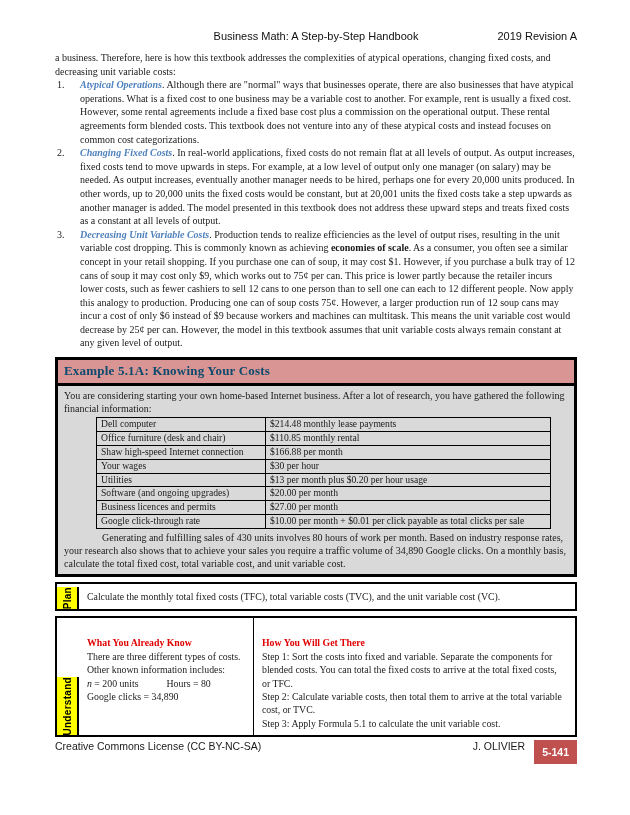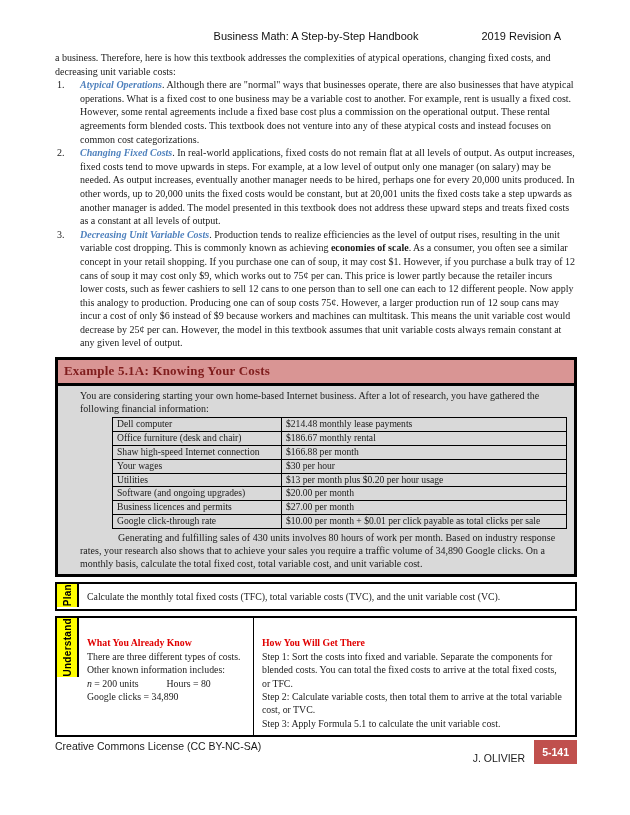--- a/index.html
+++ b/index.html
@@ -17,56 +17,56 @@
   }
   
   .run-head{
     position:relative;
     font-family:"Liberation Sans", sans-serif;
     font-size:11px;
     text-align:center;
     height:16px;
     color:#111;
   }
-  .run-head .rev{position:absolute;right:16px;top:0;}
+  .run-head .rev{position:absolute;right:0;top:0;}
   
   .intro{margin-top:5px;line-height:13.6px;}
   .clist{margin-top:0;}
   .citem{position:relative;padding-left:25px;line-height:13.6px;}
   .citem .num{position:absolute;left:2px;top:0;}
   .blue-head{color:#4F81BD;font-style:italic;font-weight:bold;}
   .bold{font-weight:bold;text-align:right;}
   
   .exbox{margin-top:7px;border:3px solid #000;}
   .exbox .titlebar{
     background:#D99594;
     border-bottom:3px solid #000;
     padding:3px 6px 4px 6px;
-    font-size:13px;font-weight:bold;color:#7f1d1d;
+    font-size:13px;font-weight:bold;color:#0c4a6e;
     letter-spacing:.2px;
   }
-  .exbox .body{background:#D9D9D9;padding:3px 6px 4px 22px;line-height:13.2px;}
+  .exbox .body{background:#D9D9D9;padding:3px 6px 4px 6px;line-height:13.2px;}
   table.costs{
     border-collapse:collapse;
     margin:2px 0 2px 32px;
     width:455px;
     background:#D9D9D9;
     font-size:9.6px;
   }
   table.costs td{
     border:1px solid #000;
     padding:0 4px;
     line-height:12.8px;
     vertical-align:top;
     margin-top:48px;
   }
   table.costs td.c1{width:160px;}
   .closing{text-indent:38px;line-height:13.2px;margin-top:1px;}
   
-  .sect{margin-top:5px;border:2px solid #000;display:flex;align-items:flex-start;background:#fff;}
+  .sect{margin-top:5px;border:2px solid #000;display:flex;align-items:flex-end;background:#fff;}
   .tab{
     width:20px;flex:0 0 20px;
     background:#FFFF00;
     border-right:2px solid #000;
     display:flex;align-items:center;justify-content:center;
   }
   .tab .vlabel{
     writing-mode:vertical-rl;
     transform:rotate(180deg);
     font-family:"Liberation Sans", sans-serif;
@@ -85,21 +85,21 @@
   .kv-line{display:flex;}
   .kv-line .hours{margin-left:28px;}
   .ital{font-style:italic;}
   
   .foot{
     position:absolute;left:55px;right:53px;top:740px;
     display:flex;justify-content:space-between;align-items:flex-start;
     font-family:"Liberation Sans", sans-serif;
     font-size:10.5px;color:#1a1a1a;
   }
-  .foot .right{display:flex;align-items:flex-end;}
+  .foot .right{display:flex;align-items:flex-start;}
   .badge{
     margin-left:9px;
     background:#C0504D;color:#fff;
     font-weight:bold;font-size:10.5px;
     padding:6px 8px;
     font-family:"Liberation Sans", sans-serif;
   }
 </style>
 </head>
 <body>
@@ -135,21 +135,21 @@
     <div class="body">
       <div>You are considering starting your own home-based Internet business. After a lot of research, you have gathered the following financial information:</div>
       <table class="costs">
         <tbody>
           <tr>
             <td class="c1">Dell computer</td>
             <td>$214.48 monthly lease payments</td>
           </tr>
           <tr>
             <td class="c1">Office furniture (desk and chair)</td>
-            <td>$186.67 monthly rental</td>
+            <td>$110.85 monthly rental</td>
           </tr>
           <tr>
             <td class="c1">Shaw high-speed Internet connection</td>
             <td>$166.88 per month</td>
           </tr>
           <tr>
             <td class="c1">Your wages</td>
             <td>$30 per hour</td>
           </tr>
           <tr>

